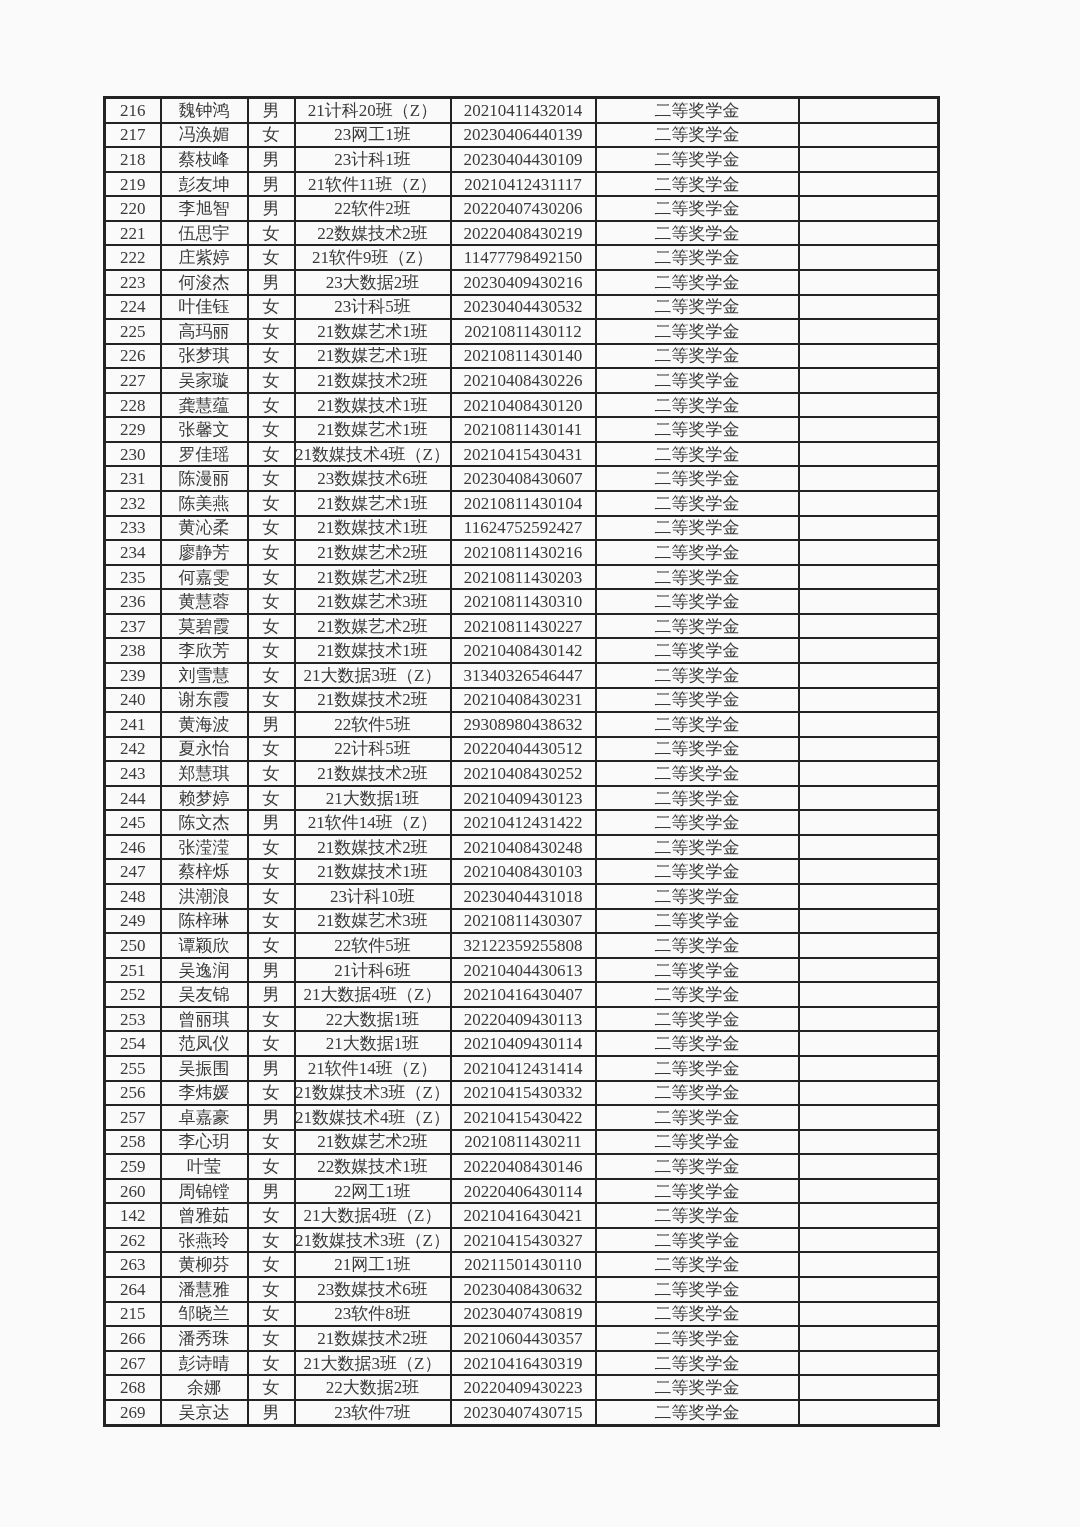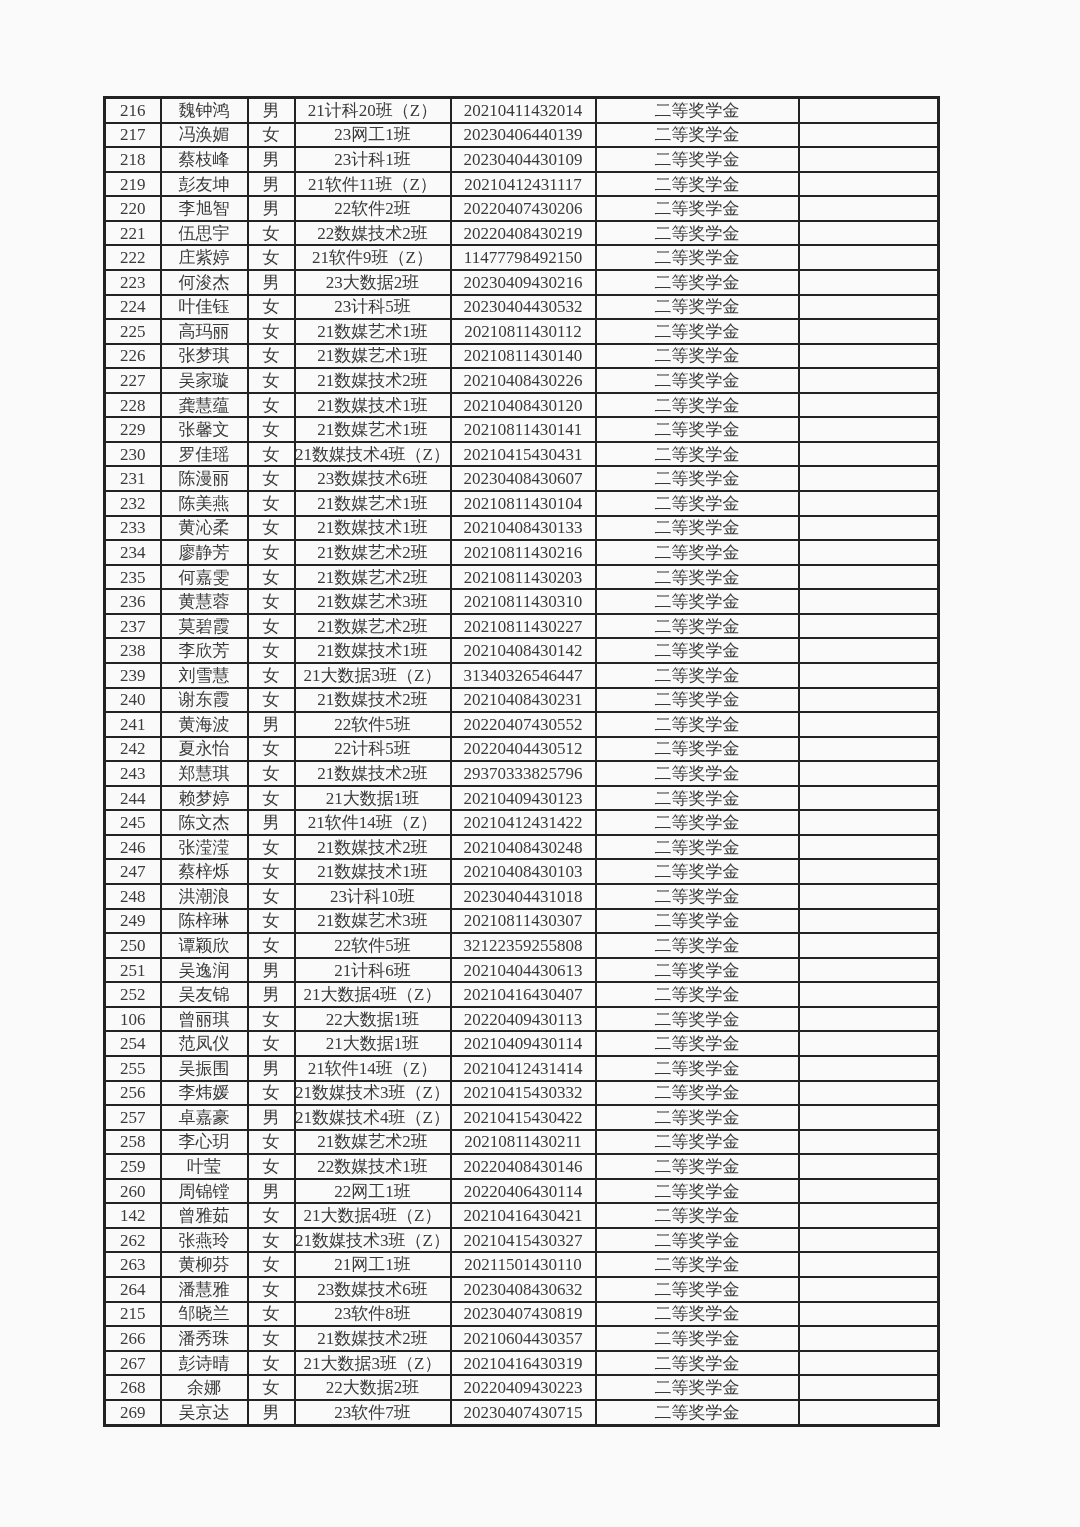--- a/index.html
+++ b/index.html
@@ -703,21 +703,21 @@
             <span data-name="cell-text">女</span>
           </div>
         </td>
         <td data-name="cell-class_name">
           <div class="clip" data-name="cell-clip">
             <span data-name="cell-text">21数媒技术1班</span>
           </div>
         </td>
         <td data-name="cell-student_id">
           <div class="clip" data-name="cell-clip">
-            <span data-name="cell-text">20210408430133</span>
+            <span data-name="cell-text">11624752592427</span>
           </div>
         </td>
         <td data-name="cell-award">
           <div class="clip" data-name="cell-clip">
             <span data-name="cell-text">二等奖学金</span>
           </div>
         </td>
         <td data-name="cell-blank">
           <div class="clip" data-name="cell-clip">
             <span data-name="cell-text"></span>
@@ -999,21 +999,21 @@
             <span data-name="cell-text">男</span>
           </div>
         </td>
         <td data-name="cell-class_name">
           <div class="clip" data-name="cell-clip">
             <span data-name="cell-text">22软件5班</span>
           </div>
         </td>
         <td data-name="cell-student_id">
           <div class="clip" data-name="cell-clip">
-            <span data-name="cell-text">20220407430552</span>
+            <span data-name="cell-text">29308980438632</span>
           </div>
         </td>
         <td data-name="cell-award">
           <div class="clip" data-name="cell-clip">
             <span data-name="cell-text">二等奖学金</span>
           </div>
         </td>
         <td data-name="cell-blank">
           <div class="clip" data-name="cell-clip">
             <span data-name="cell-text"></span>
@@ -1073,21 +1073,21 @@
             <span data-name="cell-text">女</span>
           </div>
         </td>
         <td data-name="cell-class_name">
           <div class="clip" data-name="cell-clip">
             <span data-name="cell-text">21数媒技术2班</span>
           </div>
         </td>
         <td data-name="cell-student_id">
           <div class="clip" data-name="cell-clip">
-            <span data-name="cell-text">29370333825796</span>
+            <span data-name="cell-text">20210408430252</span>
           </div>
         </td>
         <td data-name="cell-award">
           <div class="clip" data-name="cell-clip">
             <span data-name="cell-text">二等奖学金</span>
           </div>
         </td>
         <td data-name="cell-blank">
           <div class="clip" data-name="cell-clip">
             <span data-name="cell-text"></span>
@@ -1423,21 +1423,21 @@
         </td>
         <td data-name="cell-blank">
           <div class="clip" data-name="cell-clip">
             <span data-name="cell-text"></span>
           </div>
         </td>
       </tr>
       <tr data-name="table-row">
         <td data-name="cell-no">
           <div class="clip" data-name="cell-clip">
-            <span data-name="cell-text">106</span>
+            <span data-name="cell-text">253</span>
           </div>
         </td>
         <td data-name="cell-name">
           <div class="clip" data-name="cell-clip">
             <span data-name="cell-text">曾丽琪</span>
           </div>
         </td>
         <td data-name="cell-gender">
           <div class="clip" data-name="cell-clip">
             <span data-name="cell-text">女</span>

